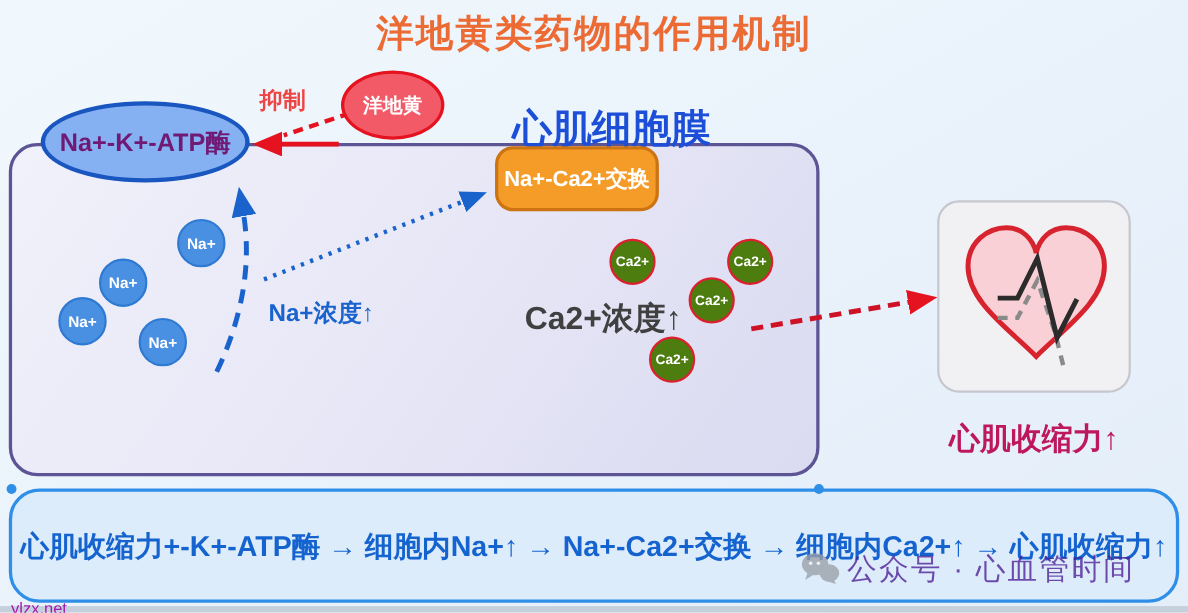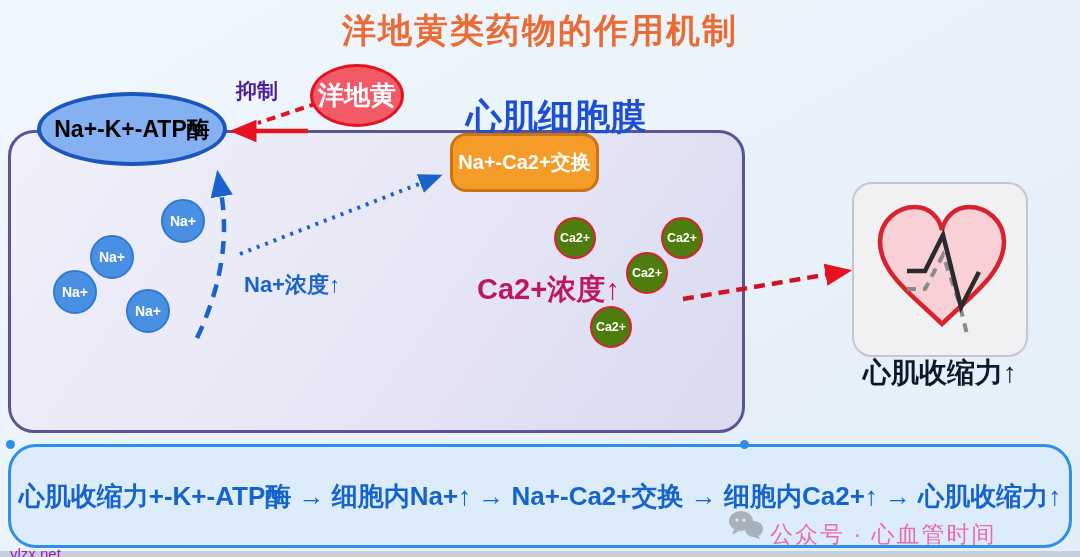--- a/index.html
+++ b/index.html
@@ -21,72 +21,72 @@
     background:linear-gradient(125deg,#f1f1fb 0%,#e6e6f6 55%,#dadaf1 100%);
     z-index:1;
   }
   
   svg.arrows{left:0;top:0;width:1080px;height:557px;z-index:2;pointer-events:none;}
   
   .enzyme{
     left:37px;top:92px;width:190px;height:74px;box-sizing:border-box;
     background:#85b1f2;border:4px solid #1a56c0;border-radius:50%;
     display:flex;align-items:center;justify-content:center;
-    font-size:23px;font-weight:bold;color:#000000;z-index:5;
+    font-size:23px;font-weight:bold;color:#701a75;z-index:5;
   }
   
   .drug{
     left:310px;top:64px;width:94px;height:63px;box-sizing:border-box;
     background:#f25a68;border:3.5px solid #e5121f;border-radius:50%;
     display:flex;align-items:center;justify-content:center;
-    font-size:26px;font-weight:bold;color:#fff;z-index:5;
+    font-size:18px;font-weight:bold;color:#fff;z-index:5;
   }
-  .inhibit{left:236px;top:77px;font-size:21px;font-weight:bold;color:#4c1d95;z-index:5;}
+  .inhibit{left:236px;top:77px;font-size:21px;font-weight:bold;color:#ef4444;z-index:5;}
   
   .membrane-label{left:466px;top:93px;font-size:36px;font-weight:bold;color:#1d4ed8;z-index:5;}
   
   .exchanger{
     left:450px;top:133px;width:149px;height:59px;box-sizing:border-box;
     background:#f59b28;border:3px solid #cd7412;border-radius:16px;
     display:flex;align-items:center;justify-content:center;
     font-size:20px;font-weight:bold;color:#fff;z-index:5;
   }
   
   .ion{
     box-sizing:border-box;border-radius:50%;display:flex;align-items:center;justify-content:center;
     font-weight:bold;color:#fff;z-index:4;
   }
   .ion.na{width:44px;height:44px;background:#4a90e2;border:2px solid #2e7ad2;font-size:14px;}
   .ion.ca{width:42px;height:42px;background:#4d7c0f;border:2.5px solid #dd2030;font-size:12.5px;}
   .na1{left:161px;top:199px;} .na2{left:90px;top:235px;} .na3{left:53px;top:270px;} .na4{left:126px;top:289px;}
   .ca1{left:554px;top:217px;} .ca2{left:661px;top:217px;} .ca3{left:626px;top:252px;} .ca4{left:590px;top:306px;}
   .na-conc{left:244px;top:270px;font-size:22px;font-weight:bold;color:#1a63cc;z-index:4;}
-  .ca-conc{left:477px;top:270px;font-size:29px;font-weight:bold;color:#be185d;z-index:4;}
+  .ca-conc{left:477px;top:270px;font-size:29px;font-weight:bold;color:#404040;z-index:4;}
   
   .heart-box{
     left:852px;top:182px;width:176px;height:175px;box-sizing:border-box;
     background:#f1f1f4;border:2px solid #c6c6ce;border-radius:20px;z-index:3;
   }
-  .heart-label{left:840px;top:354px;width:200px;text-align:center;
-    font-size:28px;font-weight:bold;color:#0f172a;z-index:3;}
+  .heart-label{left:840px;top:380px;width:200px;text-align:center;
+    font-size:28px;font-weight:bold;color:#be185d;z-index:3;}
   
   .bar{
     left:8px;top:444px;width:1064px;height:104px;box-sizing:border-box;
     background:#dcecfb;border:3px solid #2f8fe8;border-radius:28px;
     display:flex;align-items:center;justify-content:center;z-index:3;
   }
   .bar-text{font-size:26px;font-weight:bold;color:#1563cf;white-space:nowrap;}
   .node-dot{width:9px;height:9px;border-radius:50%;background:#2f8fe8;z-index:4;}
   .dot1{left:6px;top:440px;} .dot2{left:740px;top:440px;}
   
   .watermark{
     left:728px;top:499px;display:flex;align-items:center;gap:6px;
     z-index:6;opacity:0.78;
   }
-  .watermark-text{font-size:23px;color:#ec4899;letter-spacing:2px;white-space:nowrap;margin-top:20px;}
+  .watermark-text{font-size:27px;color:#4c1d95;letter-spacing:2px;white-space:nowrap;}
   
   .site{left:10px;top:527px;font-size:15px;color:#a21caf;z-index:6;margin-top:18px;}
   
   .bottom-strip{left:0;top:551px;width:1080px;height:6px;background:#c6d0dd;z-index:2;}
 </style>
 </head>
 <body>
 
 <div class="abs title">洋地黄类药物的作用机制</div>
 

